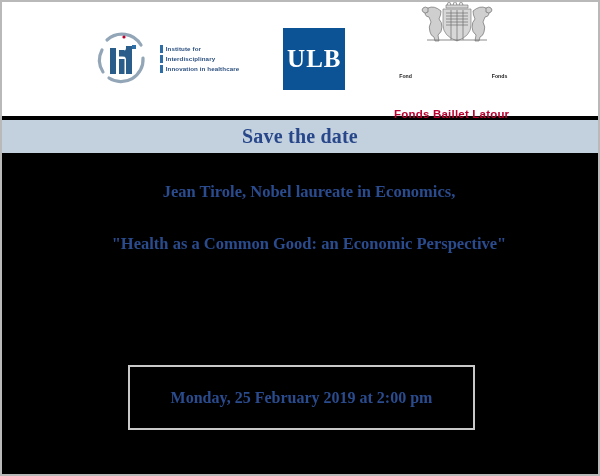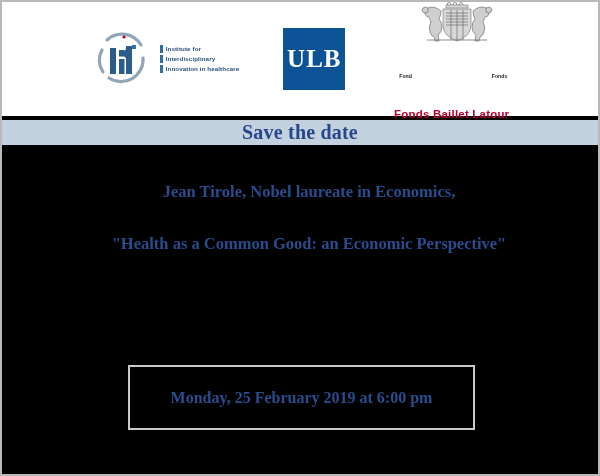--- a/index.html
+++ b/index.html
@@ -122,21 +122,21 @@
     white-space: nowrap;
     line-height: 13px;
   }
 
   
   .banner {
     position: absolute;
     left: 0;
     top: 118px;
     width: 100%;
-    height: 25px;
+    height: 33px;
     background: #c3d1de;
     display: flex;
     align-items: center;
     justify-content: center;
   }
   .banner-title {
     font-family: "Liberation Serif", serif;
     font-weight: bold;
     font-size: 20px;
     color: #27478a;
@@ -282,17 +282,17 @@
 
   <div class="banner">
     <div class="banner-title">Save the date</div>
   </div>
 
   <div class="body-area">
     <div class="line speaker">Jean Tirole, Nobel laureate in Economics,</div>
     <div class="line lecture-title">"Health as a Common Good: an Economic Perspective"</div>
 
     <div class="detail-box">
-      <div class="detail-line">Monday, 25 February 2019 at 6:00 pm</div>
+      <div class="detail-line">Monday, 25 February 2019 at 2:00 pm</div>
     </div>
   </div>
 
 </div>
 
 </body></html>

